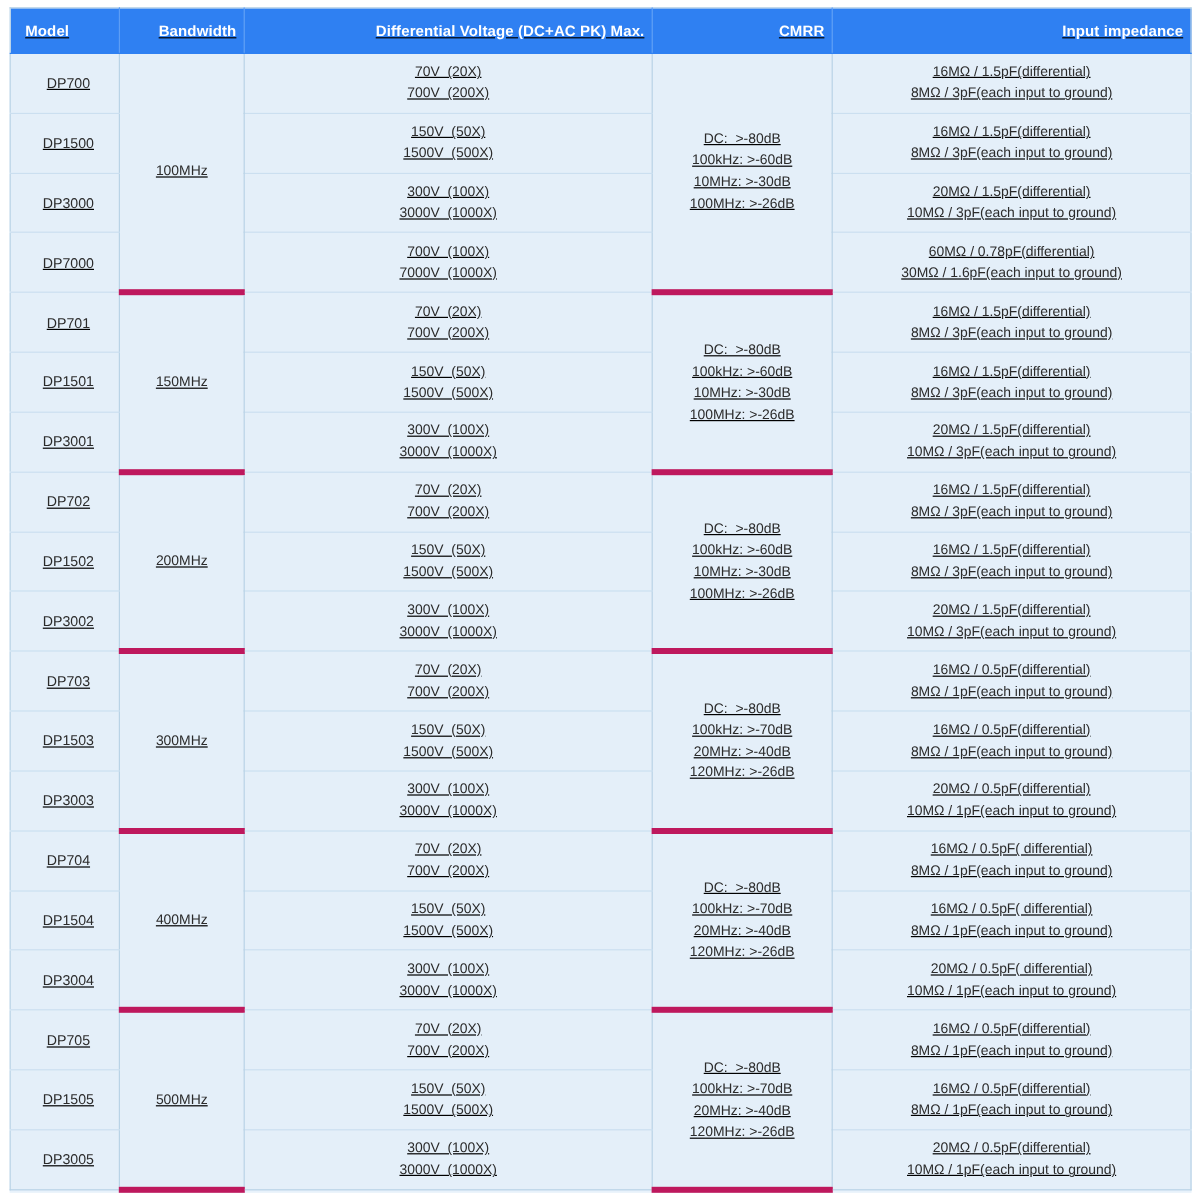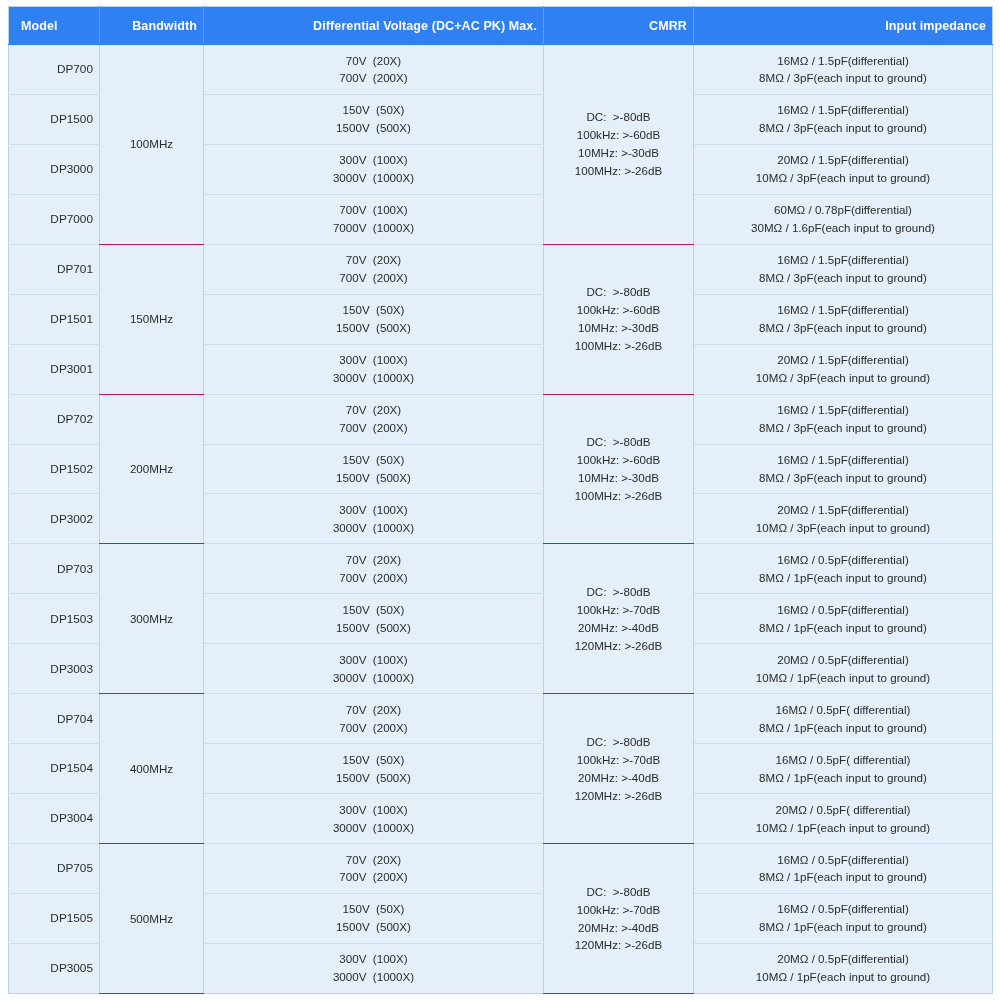--- a/index.html
+++ b/index.html
@@ -11,20 +11,21 @@
     font-family: "Liberation Sans", sans-serif;
     -webkit-font-smoothing: antialiased;
   }
 
   #spec-table-wrap {
     width: 1000px;
     height: 892px;
     box-sizing: border-box;
     padding: 6px 8px 6px 8px;
     background: #ffffff;
+    text-decoration: underline;
   }
 
   table.spec {
     width: 984px;
     height: 988px;
     border-collapse: collapse;
     table-layout: fixed;
     background: #e8f2fb;
     border: 1px solid #b9d3e6;
   }
@@ -60,27 +61,27 @@
     vertical-align: middle;
     text-align: center;
     border-right: 1px solid #b9d3e6;
     border-bottom: 1px solid #cbdff0;
     padding: 4px 6px;
     box-sizing: border-box;
   }
   tbody td:last-child { border-right: none; }
 
   tbody td.model-cell {
-    text-align: right;
+    text-align: center;
     padding-left: 12px;
     font-size: 11.8px;
   }
 
   tbody td.group-cell {
-    border-bottom: 1px solid #be185d;
+    border-bottom: 5px solid #be185d;
   }
 
   tbody tr.group-start > td {
     border-top: 1px solid #9dc2dd;
   }
   tbody tr:first-child > td { border-top: none; }
 
   tbody tr:last-child > td { border-bottom: none; }
 
   .line { display: block; white-space: pre; }

